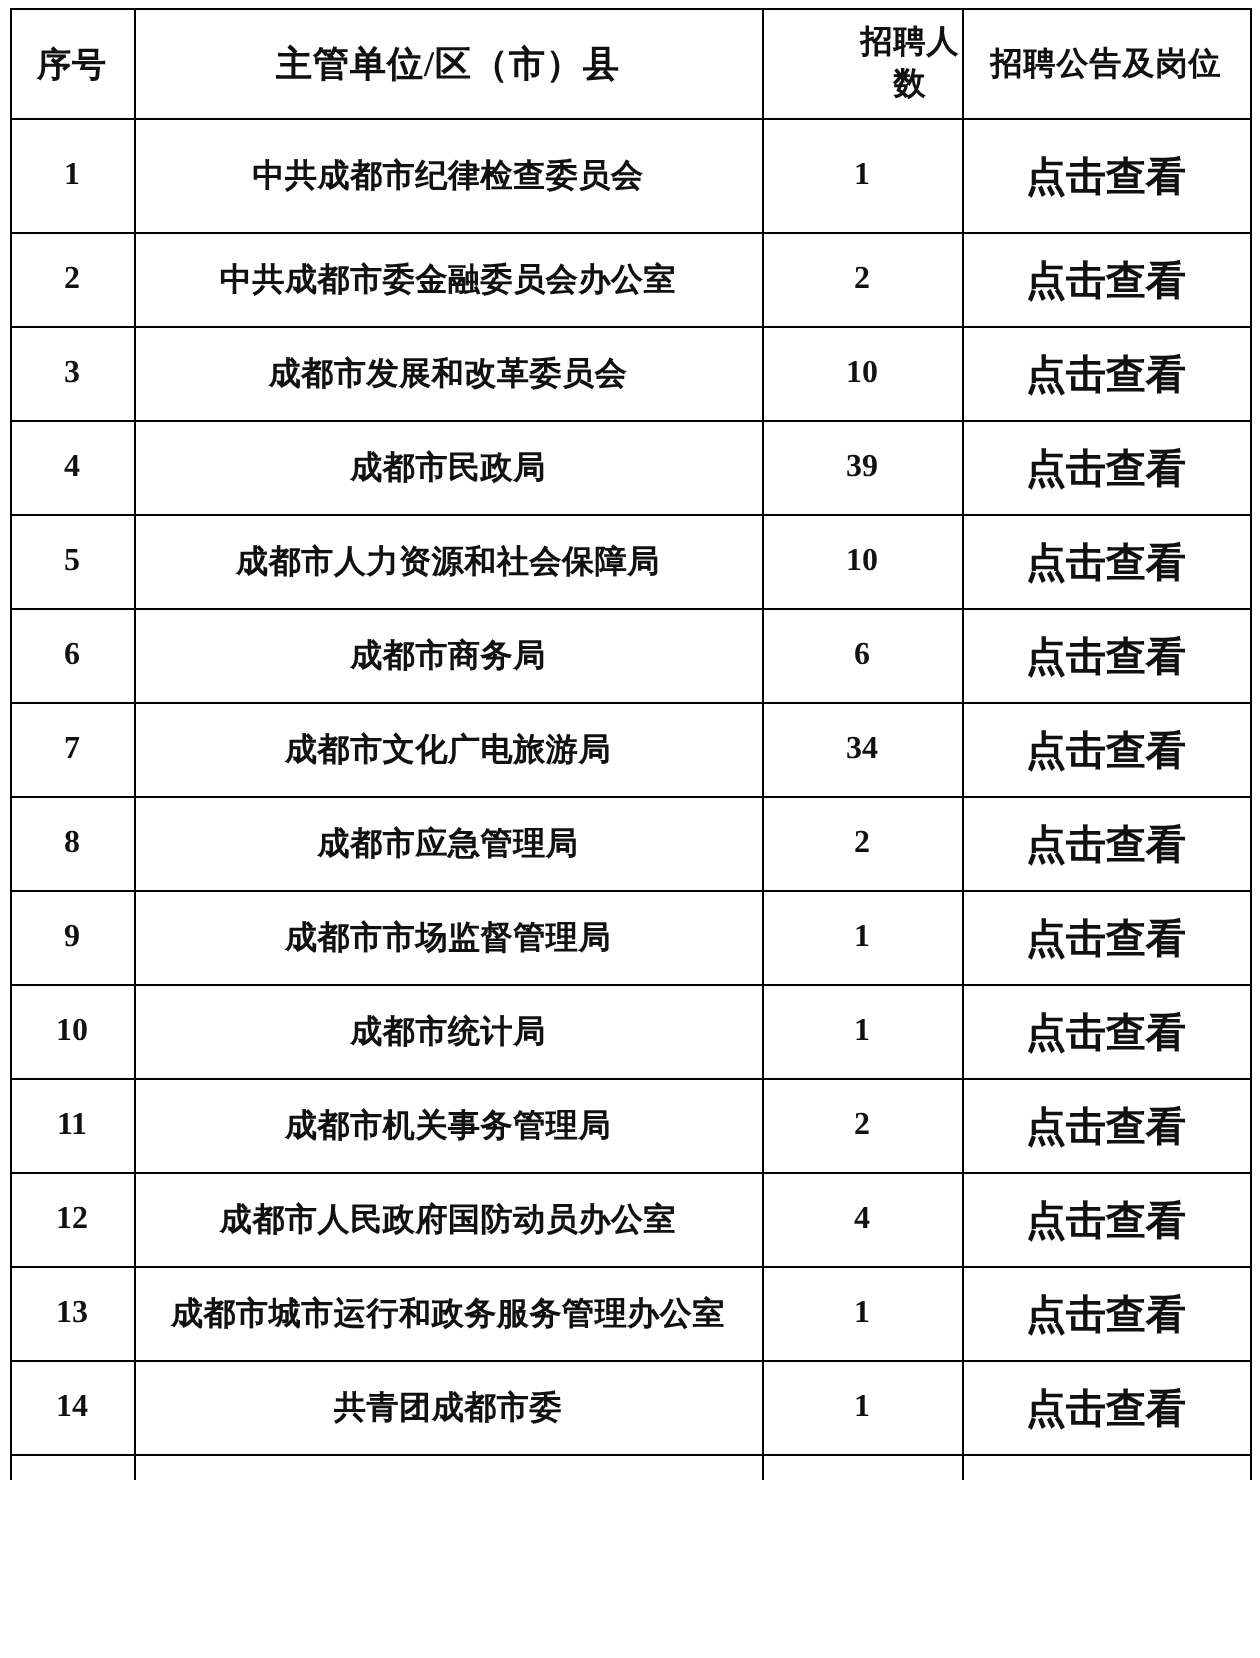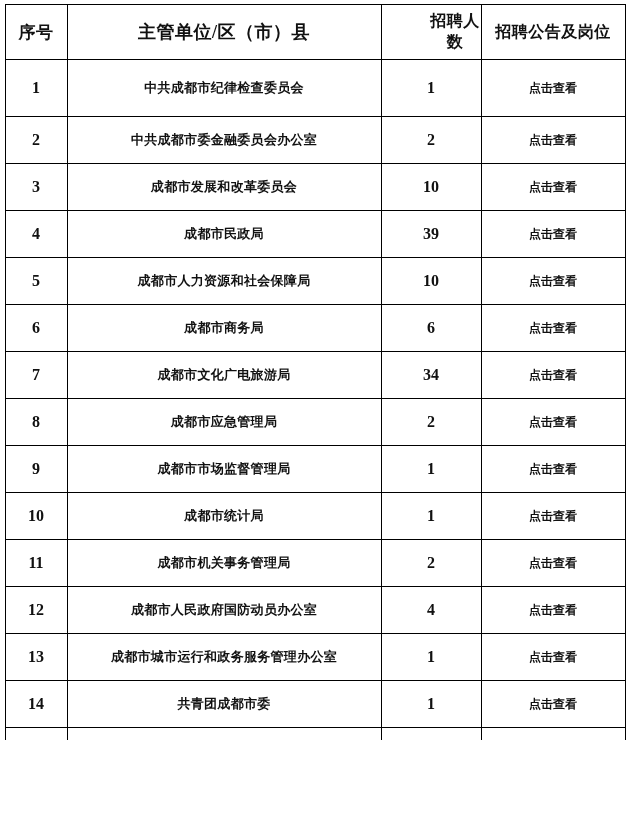--- a/index.html
+++ b/index.html
@@ -51,23 +51,23 @@
   thead th.h-num { font-size: 16px; padding-left: 48px; }
   thead th.h-link { font-size: 16px; }
 
   tbody td {
     height: 46px;
     font-size: 16px;
     font-weight: bold;
   }
   tbody tr.tall td { height: 56px; }
   tbody td.idx { font-size: 16px; font-weight: bold; }
-  tbody td.org { font-size: 13px; font-weight: bold; letter-spacing: 0.3px; }
+  tbody td.org { font-size: 16px; font-weight: bold; letter-spacing: 0.3px; }
   tbody td.num { font-size: 16px; font-weight: bold; }
-  tbody td.link { font-size: 12px; font-weight: bold; }
+  tbody td.link { font-size: 20px; font-weight: bold; }
   tbody tr.partial td {
     height: 12px;
     border-bottom: none;
     overflow: hidden;
   }
 </style>
 </head>
 <body>
 
 <div class="page">

